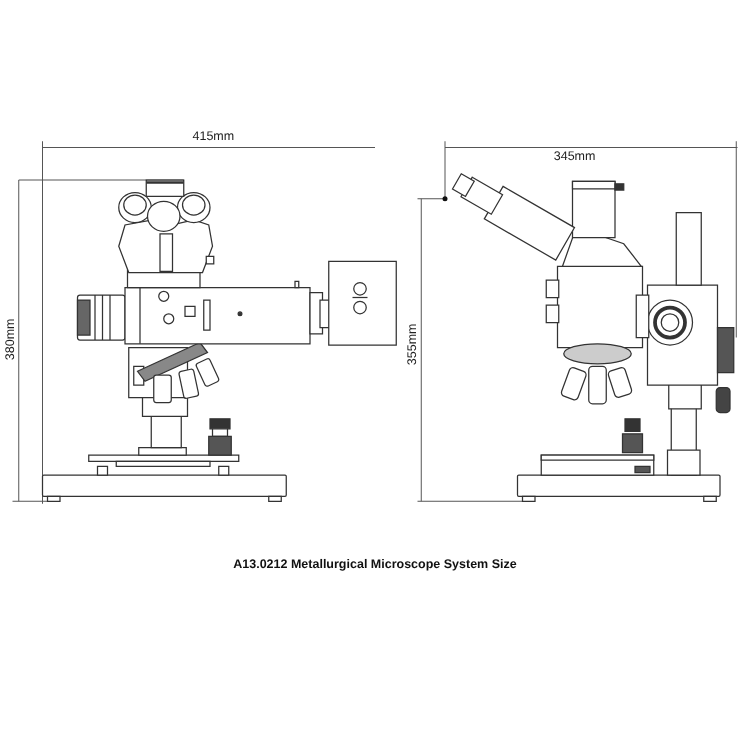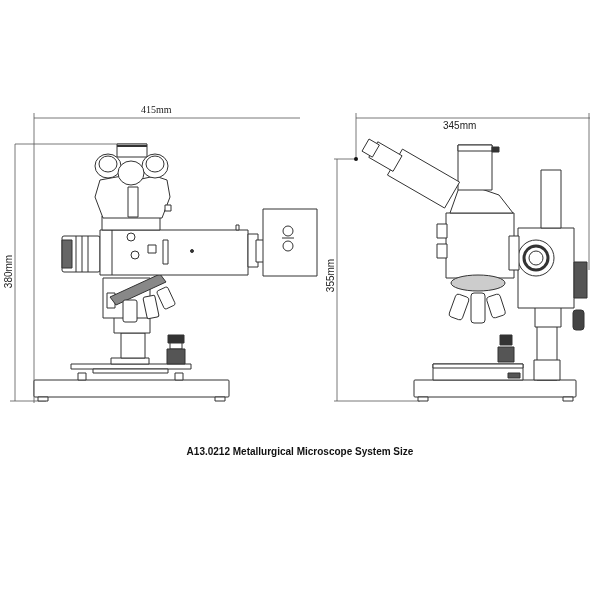--- a/index.html
+++ b/index.html
@@ -146,17 +146,17 @@
 
     <g transform="rotate(30 410 180)">
       <rect x="388" y="157" width="66" height="30"></rect>
       <rect x="363" y="163" width="28" height="18"></rect>
       <rect x="354" y="165" width="12" height="14"></rect>
     </g>
   </g>
 </svg>
 </div>
 
-<div class="dim-label" style="left:141px; top:104px;font-family:Liberation Serif, serif;">415mm</div>
+<div class="dim-label" style="left:154px; top:104px;">415mm</div>
 <div class="dim-label dim-v" style="left:-8px; top:266px;">380mm</div>
 <div class="dim-label" style="left:443px; top:120px;">345mm</div>
 <div class="dim-label dim-v" style="left:314px; top:270px;">355mm</div>
 <div class="caption">A13.0212  Metallurgical Microscope System Size</div>
 
 </body></html>

